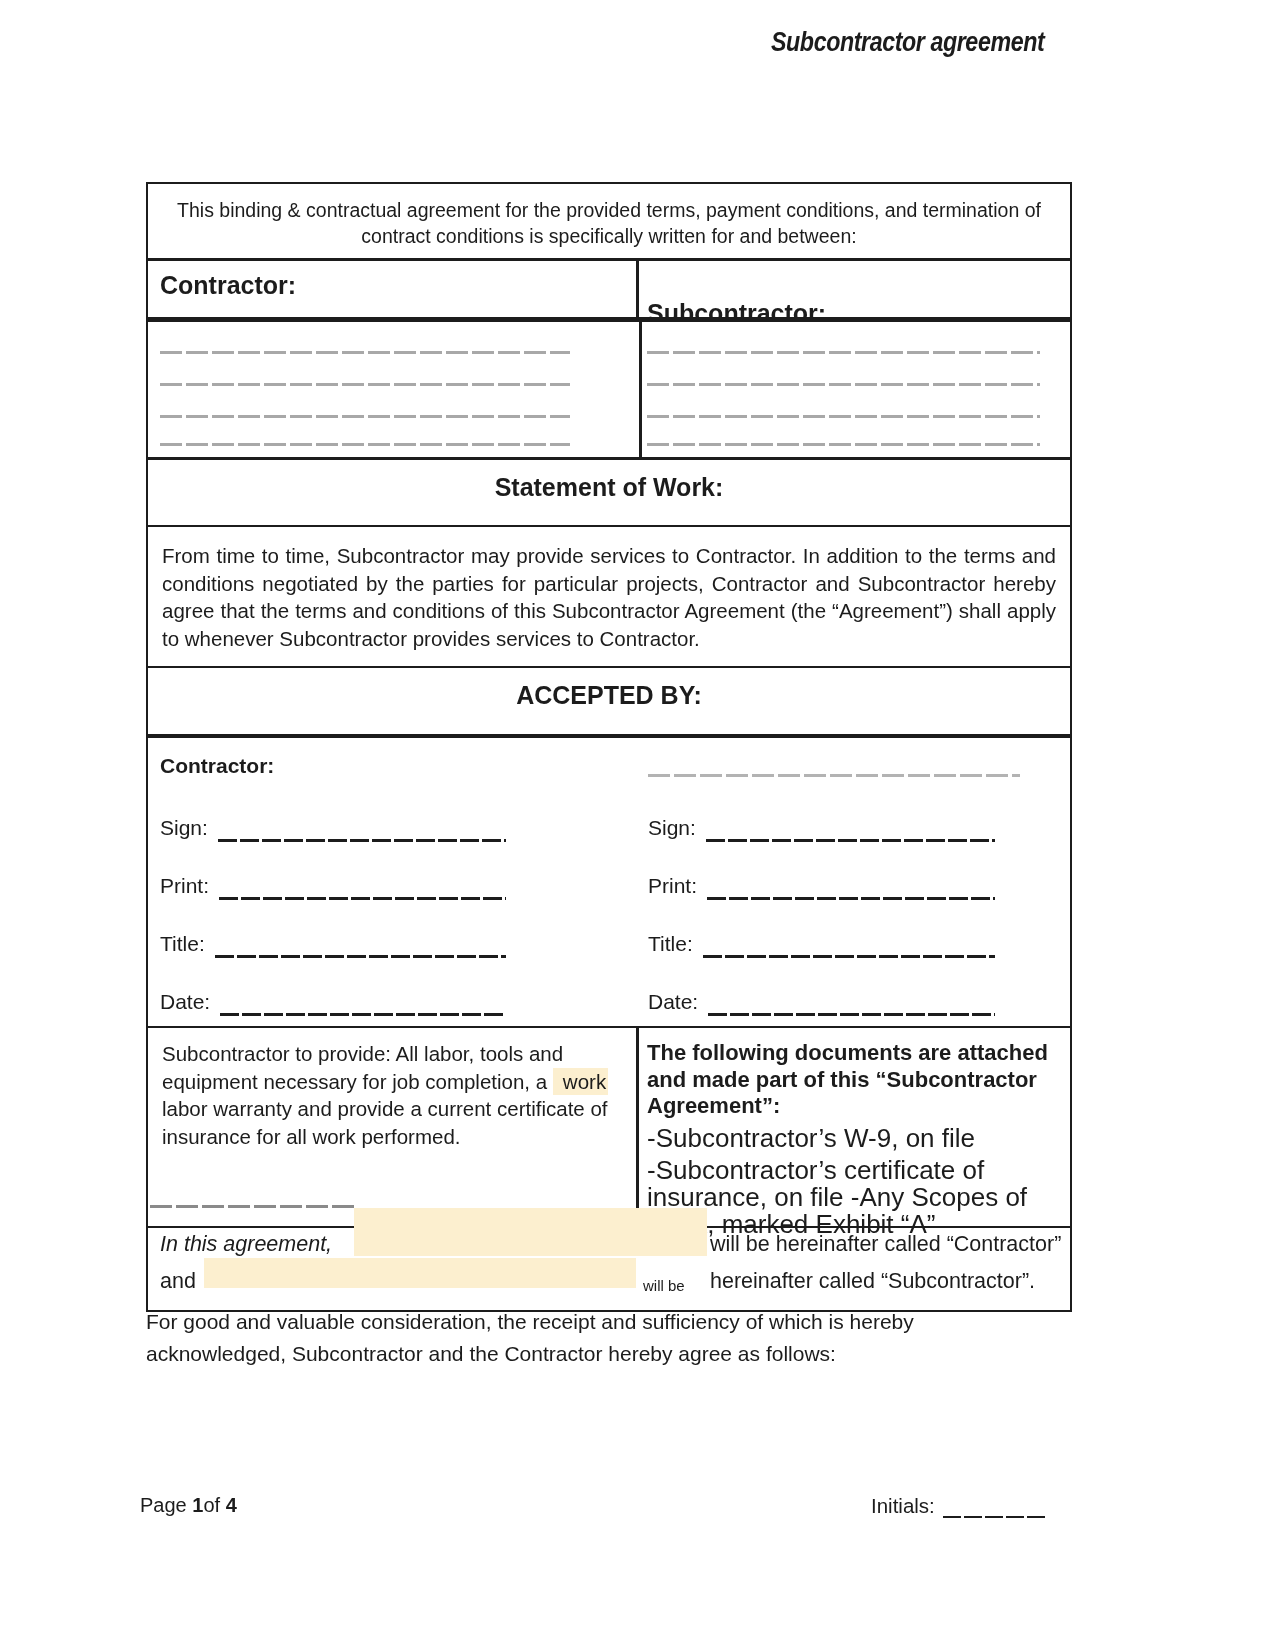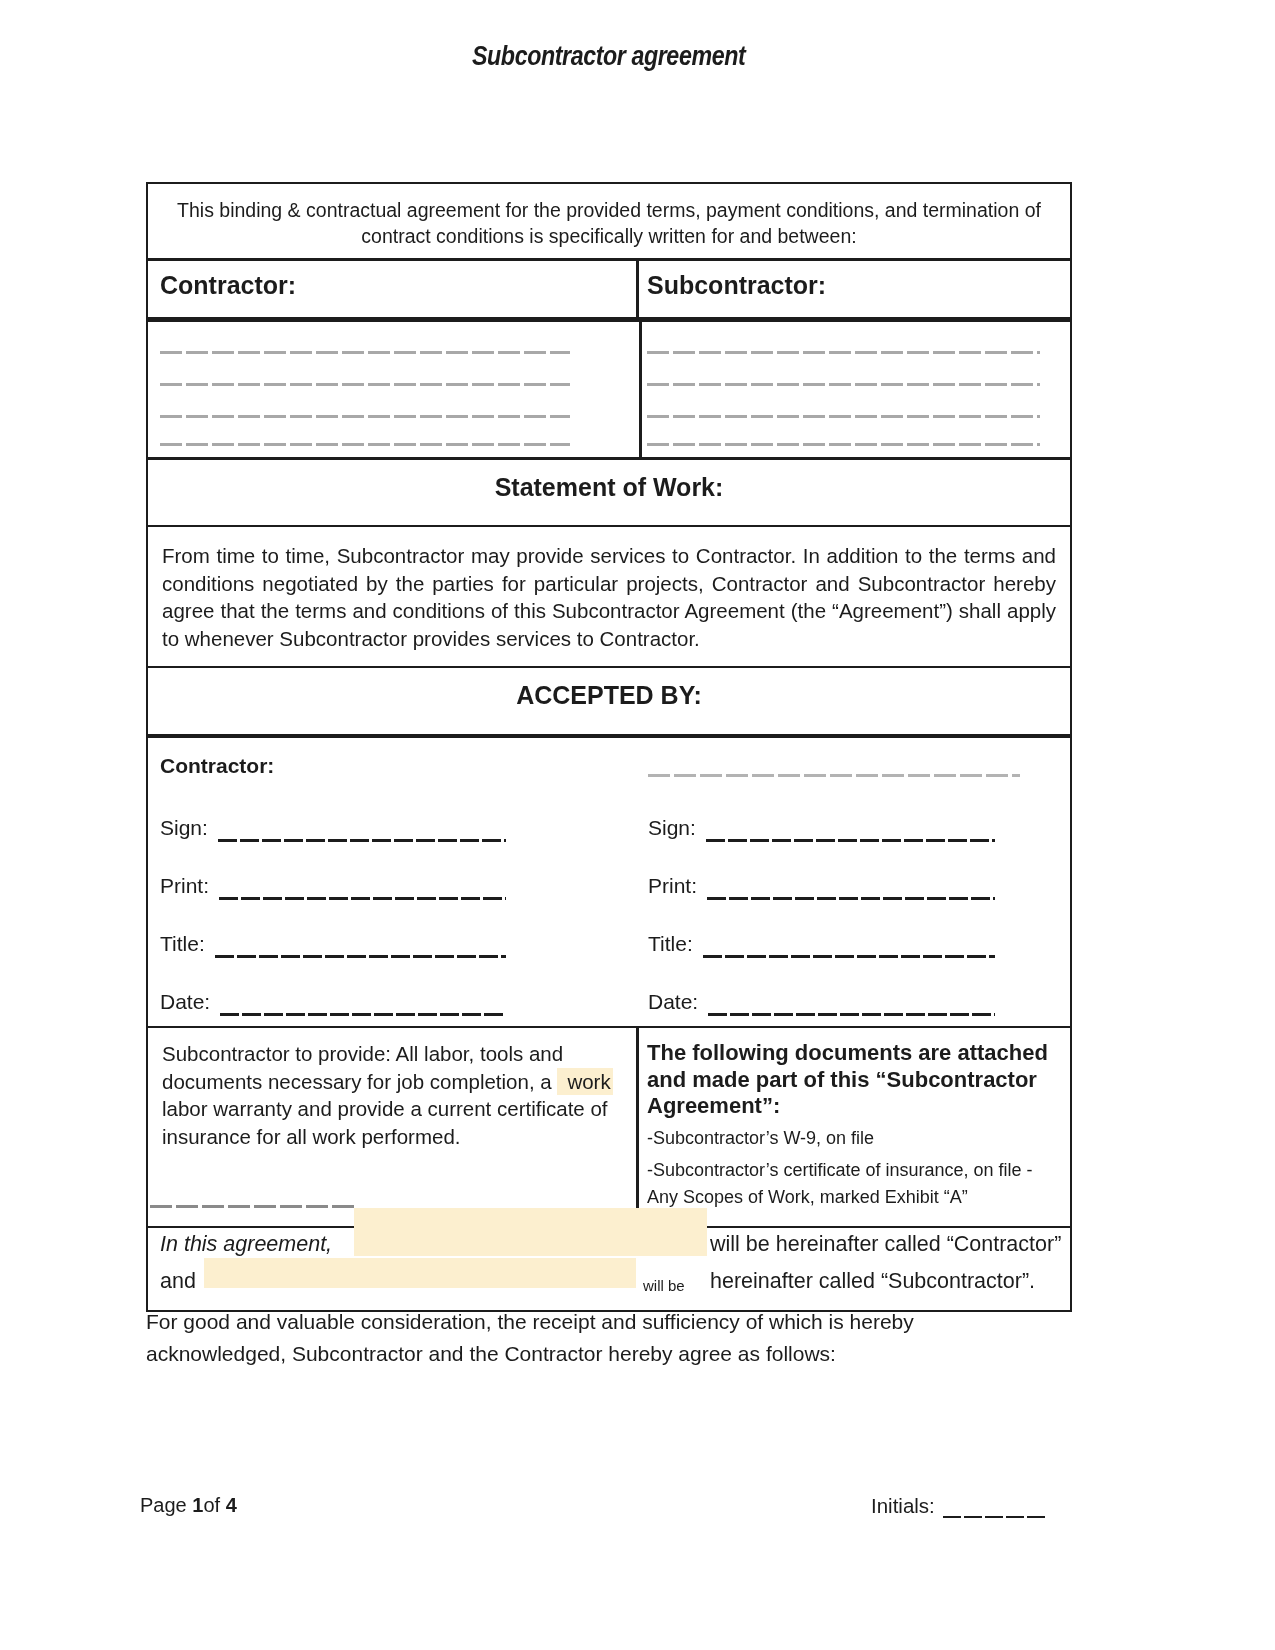--- a/index.html
+++ b/index.html
@@ -6,38 +6,38 @@
     --ink:#1c1c1c;
     --gray:#a8a8a8;
     --highlight:#fcefcf;
   }
   *{margin:0;padding:0;box-sizing:border-box;}
   html,body{background:#ffffff;}
   body{font-family:"Liberation Sans",sans-serif;color:var(--ink);}
   .page{position:relative;width:1275px;height:1650px;background:#fff;overflow:hidden;}
 
   
-  .title-wrap{position:absolute;left:146px;top:40px;width:926px;text-align:center;}
+  .title-wrap{position:absolute;left:146px;top:26px;width:926px;text-align:right;}
   .doc-title{display:inline-block;font-size:28px;font-weight:700;font-style:italic;
              letter-spacing:-.5px;transform:scaleX(.83);}
 
   
   .tbl{position:absolute;left:146px;top:182px;width:926px;border:2px solid var(--ink);background:#fff;}
   .row{position:relative;width:100%;}
   .bt2{border-top:2px solid var(--ink);}
   .bt3{border-top:3px solid var(--ink);}
   .bt4{border-top:4px solid var(--ink);}
   .bt5{border-top:5px solid var(--ink);}
 
   .r-intro{height:74px;font-size:19.5px;line-height:26px;text-align:center;padding-top:13px;border-radius:12px;}
   .r-intro .intro-inner{max-width:912px;margin:0 auto;}
 
   .r-parties{height:59px;display:flex;}
   .r-parties .cell-l{width:491px;border-right:3px solid var(--ink);padding:10px 0 0 12px;}
-  .r-parties .cell-r{flex:1;padding:10px 0 0 8px;}
+  .r-parties .cell-r{flex:1;padding:10px 0 0 8px;margin-top:28px;}
   .party-h{font-size:25px;font-weight:700;}
 
   .r-blanks{height:140px;}
   .blank-line{position:absolute;height:3px;
     background:repeating-linear-gradient(90deg,var(--gray) 0 22px,transparent 22px 26px);}
   .r-blanks .div-line{position:absolute;left:491px;top:0;width:3px;height:100%;background:var(--ink);}
 
   .r-sow-h,.r-acc-h{height:68px;text-align:center;padding-top:13px;font-size:25px;font-weight:700;}
 
   .r-sow-b{height:141px;padding:15px 14px 0 14px;font-size:20.5px;line-height:27.5px;
@@ -58,21 +58,21 @@
   .r-remarks{height:200px;display:flex;}
   .r-remarks .cell-l{position:relative;width:491px;border-right:3px solid var(--ink);
                      padding:12px 12px 0 14px;}
   .r-remarks .cell-r{flex:1;padding:12px 10px 0 8px;}
   .remarks-h{font-size:21px;font-weight:700;margin-bottom:8px;}
   .remarks-b{font-size:20.5px;line-height:27.5px;}
   .hl{background:var(--highlight);padding:2px 2px 2px 10px;}
   .remarks-underline{position:absolute;left:2px;bottom:18px;width:206px;height:3px;
     background:repeating-linear-gradient(90deg,#8a8a8a 0 22px,transparent 22px 26px);}
   .docs-h{font-size:22px;font-weight:700;line-height:26.5px;}
-  .docs-item{font-size:18px;line-height:27px;margin-top:5px;}
+  .docs-item{font-size:26px;line-height:27px;margin-top:5px;}
 
   .r-naming{height:84px;}
   .cream{position:absolute;background:var(--highlight);z-index:1;}
   .cream-1{left:206px;top:-20px;width:353px;height:48px;}
   .cream-2{left:56px;top:30px;width:432px;height:30px;}
   .naming-txt{position:absolute;z-index:2;font-size:21.5px;white-space:nowrap;}
   .n-l1a{left:12px;top:4px;font-style:italic;}
   .n-l1b{left:562px;top:4px;}
   .n-l2a{left:12px;top:41px;}
   .n-l2s{left:495px;top:49px;font-size:15px;}
@@ -171,21 +171,21 @@
       </div>
       <div class="sig-group g-r t4">
         <span class="lbl">Date:</span>
         <div class="fill"></div>
       </div>
     </div>
 
     <div class="row r-remarks bt2">
       <div class="cell-l">
         <div class="remarks-b">
-          <span>Subcontractor to provide: All labor, tools and documents necessary for job completion, a</span>
+          <span>Subcontractor to provide: All labor, tools and equipment necessary for job completion, a</span>
           <span class="hl">work</span>
           <span>labor warranty and provide a current certificate of insurance for all work performed.</span>
         </div>
         <div class="remarks-underline"></div>
       </div>
       <div class="cell-r">
         <div class="docs-h">The following documents are attached and made part of this “Subcontractor Agreement”:</div>
         <div class="docs-item">-Subcontractor’s W-9, on file</div>
         <div class="docs-item">-Subcontractor’s certificate of insurance, on file -Any Scopes of Work, marked Exhibit “A”</div>
       </div>

